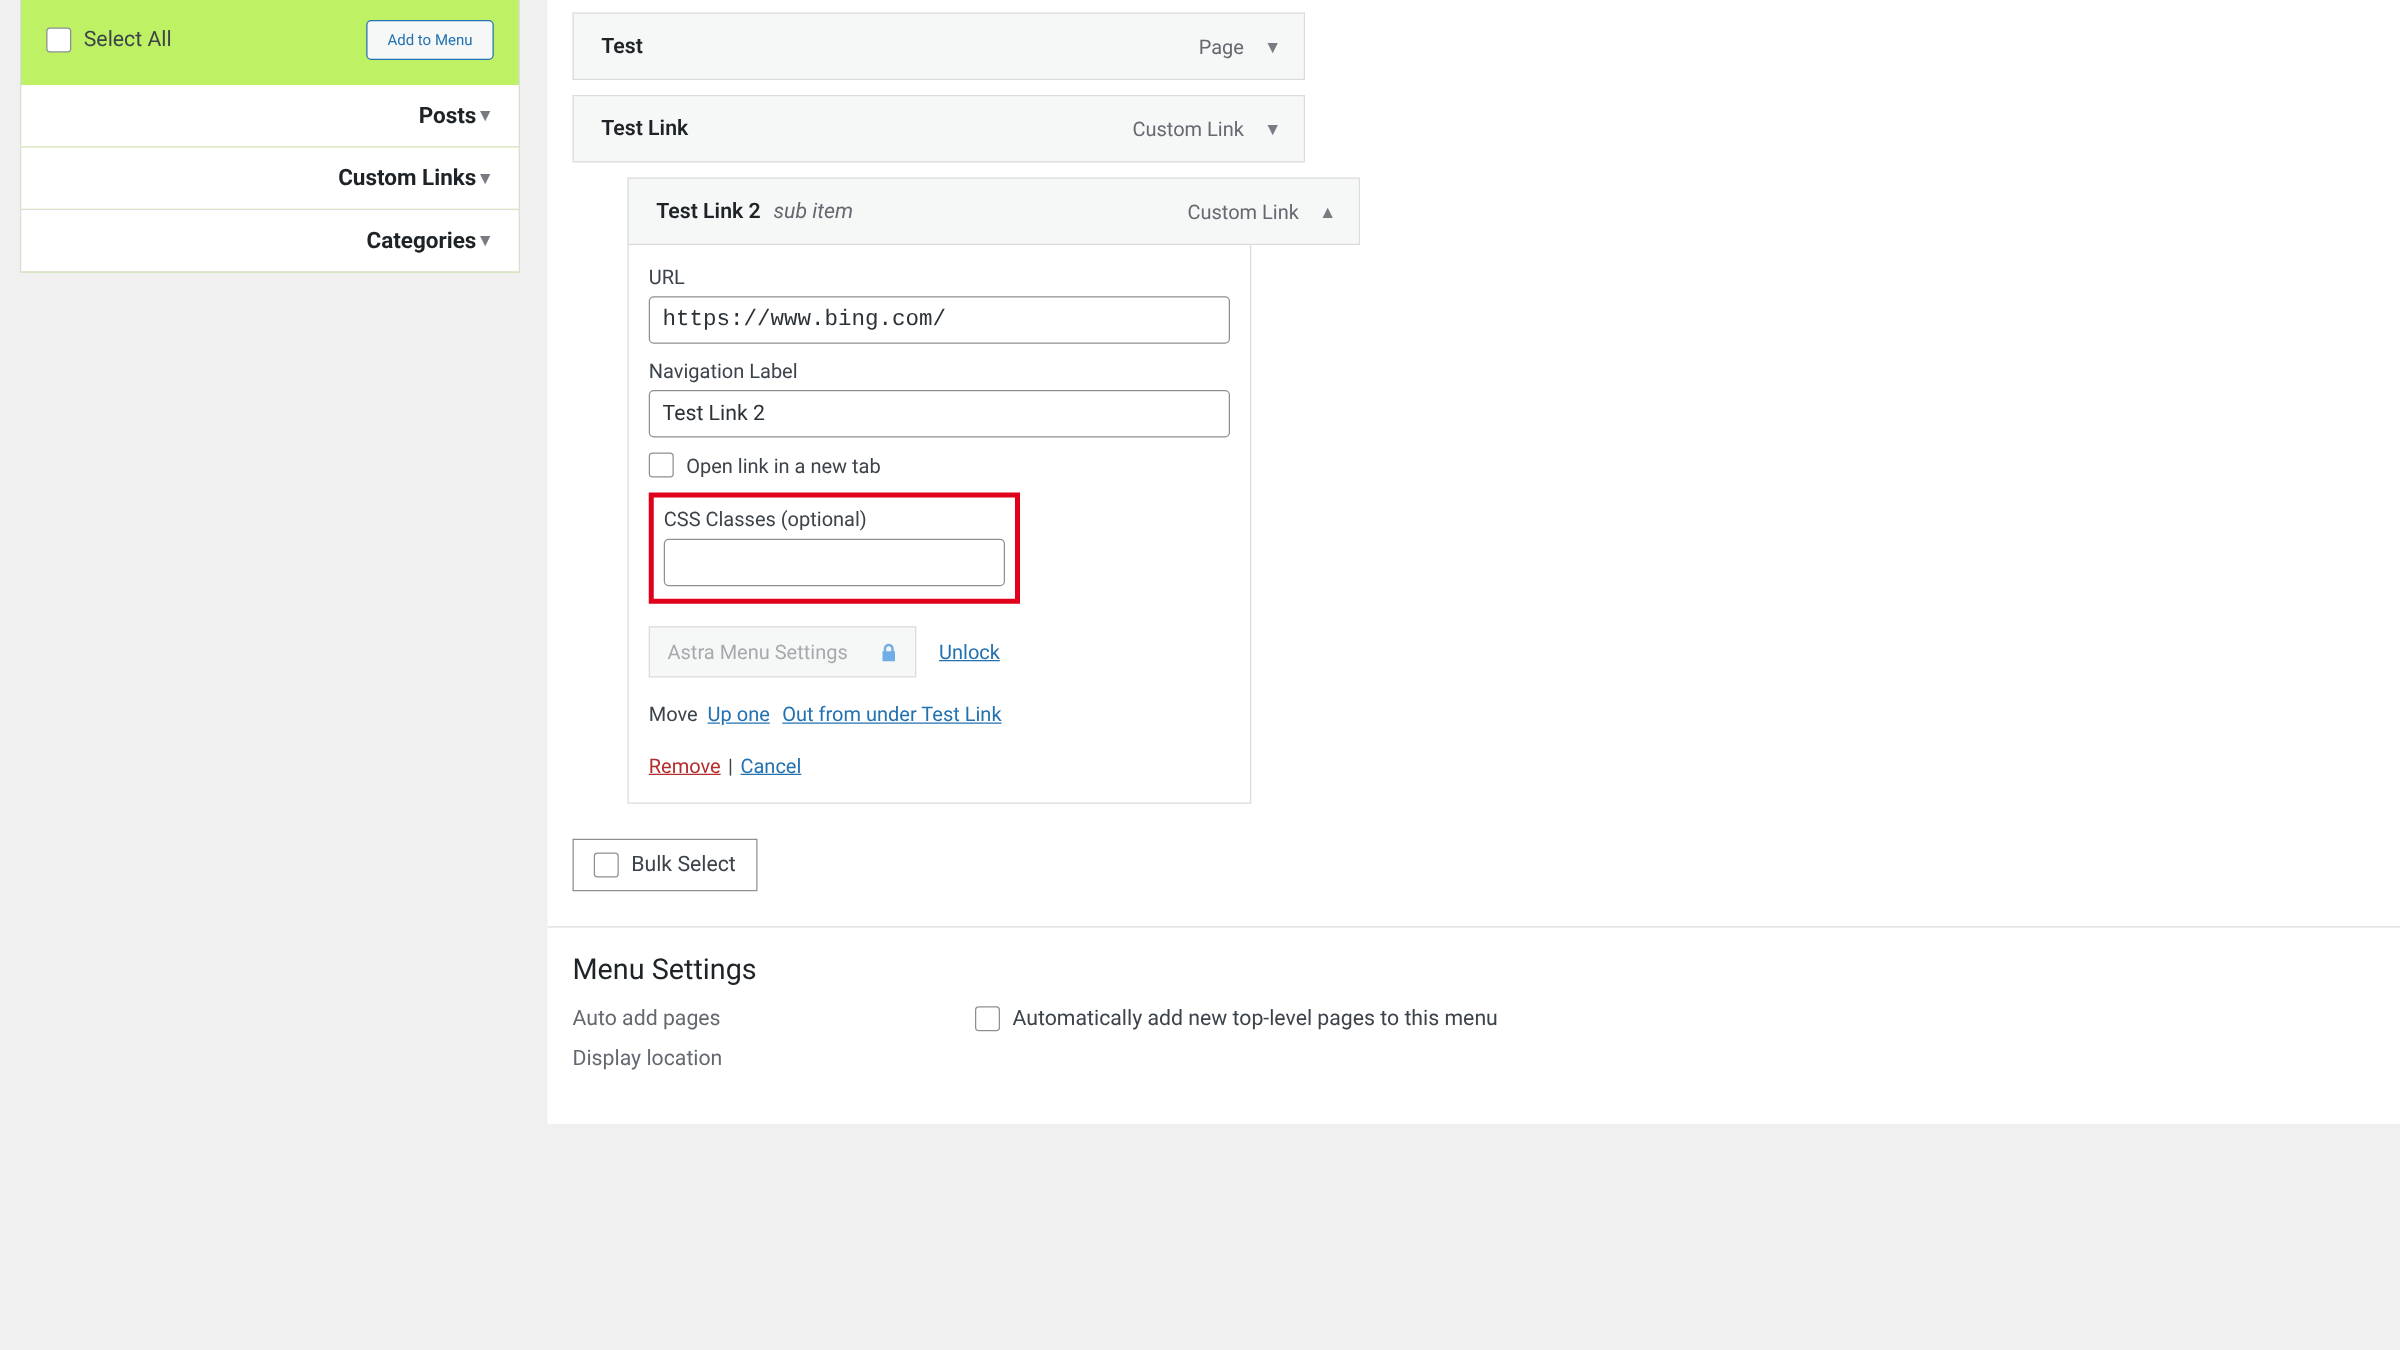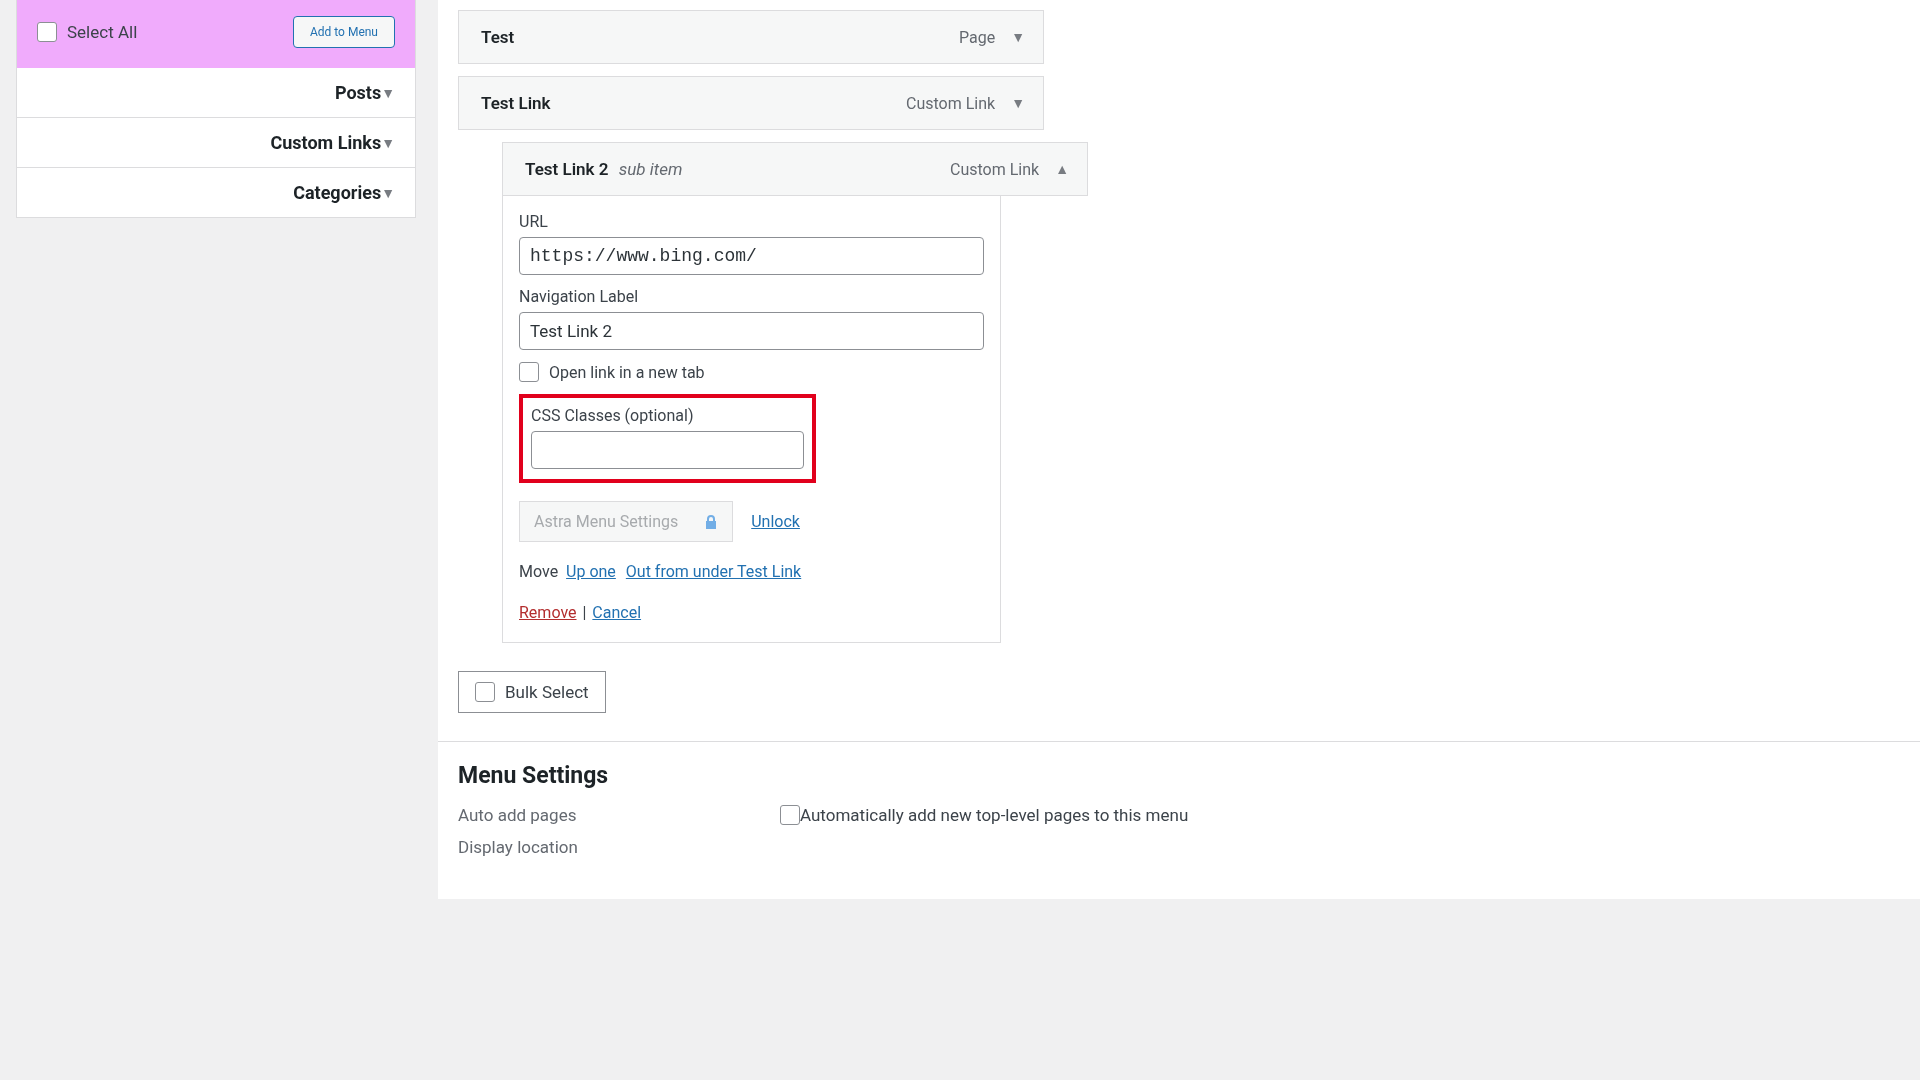--- a/index.html
+++ b/index.html
@@ -1,18 +1,18 @@
 <!DOCTYPE html>
 <html><head>
   <meta charset="utf-8">
   <style>
     * { box-sizing: border-box; margin: 0; padding: 0; font-family: -apple-system, BlinkMacSystemFont, "Segoe UI", Roboto, sans-serif; }
     body { background: #f0f0f1; font-size: 14px; color: #1d2327; width: 1920px; height: 1080px; overflow: hidden; }
     .container { display: flex; gap: 20px; padding: 0; }
-    .sidebar { width: 418px; flex-shrink: 0; background: #f0abfc; border: 1px solid #dcdcde; }
+    .sidebar { width: 418px; flex-shrink: 0; background: #bef264; border: 1px solid #dcdcde; }
     .sidebar-panel { border-bottom: 1px solid #dcdcde; }
     .sidebar-panel-header { display: flex; align-items: center; justify-content: flex-end; padding: 14px 20px; background: #fff; cursor: pointer; font-size: 18px; font-weight: 700; color: #1d2327; }
     .select-all-row { display: flex; align-items: center; justify-content: space-between; padding: 16px 20px 20px 20px; border-top: 1px solid #dcdcde; }
     .select-all-left { display: flex; align-items: center; gap: 10px; }
     .select-all-left label { font-size: 17px; color: #3c434a; }
     .checkbox { width: 20px; height: 20px; border: 1px solid #8c8f94; border-radius: 3px; background: #fff; appearance: none; cursor: pointer; position: relative; flex-shrink: 0; }
     .checkbox.checked::after { content: "✓"; position: absolute; top: -2px; left: 2px; font-size: 16px; font-weight: bold; color: #2271b1; }
     .btn { padding: 8px 16px; border: 1px solid #2271b1; background: #f6f7f7; color: #2271b1; border-radius: 4px; cursor: pointer; font-size: 12px; }
     .chevron { font-size: 14px; color: #787c82; }
     .main { flex: 1; background: #fff; padding: 0 0 30px 0; }
@@ -35,25 +35,25 @@
     .lock-icon { width: 14px; height: 16px; display: inline-block; }
     .lock-icon svg { fill: #72aee6; }
     a.link { color: #2271b1; text-decoration: underline; cursor: pointer; font-size: 16px; }
     a.link-danger { color: #b32d2e; text-decoration: underline; cursor: pointer; font-size: 16px; }
     .move-row { font-size: 16px; color: #3c434a; margin-bottom: 22px; }
     .move-row a { margin-left: 4px; }
     .action-row { font-size: 16px; }
     .bulk-select { display: inline-flex; align-items: center; gap: 10px; border: 1px solid #8c8f94; padding: 10px 16px; background: #fff; border-radius: 0; margin-top: 16px; }
     .bulk-select label { font-size: 17px; color: #3c434a; }
     .hr { border: none; border-top: 1px solid #dcdcde; margin: 28px 0 20px 0; }
-    .settings-title { font-size: 23px; font-weight: 700; color: #1d2327; margin-bottom: 16px; }
+    .settings-title { font-size: 23px; font-weight: 400; color: #1d2327; margin-bottom: 16px; }
     .settings-row { display: flex; align-items: flex-start; margin-bottom: 12px; }
     .settings-label { width: 322px; font-size: 17px; color: #646970; flex-shrink: 0; }
     .settings-opts { display: flex; flex-direction: column; gap: 8px; }
-    .opt-row { display: flex; align-items: flex-end; font-size: 17px; color: #3c434a; }
+    .opt-row { display: flex; align-items: flex-end; gap: 10px; font-size: 17px; color: #3c434a; }
     .sub-item-badge { font-style: italic; font-weight: 400; color: #646970; font-size: 17px; margin-left: 6px; }
     .arrow-up { font-size: 14px; color: #787c82; }
     .sep { color: #3c434a; margin: 0 2px; }
   </style>
 </head>
 <body>
 
 <div class="container">
   <div style="width: 418px; flex-shrink:0;">
     <div class="sidebar" style="margin: -1px 0 0 16px; width: 400px;">

